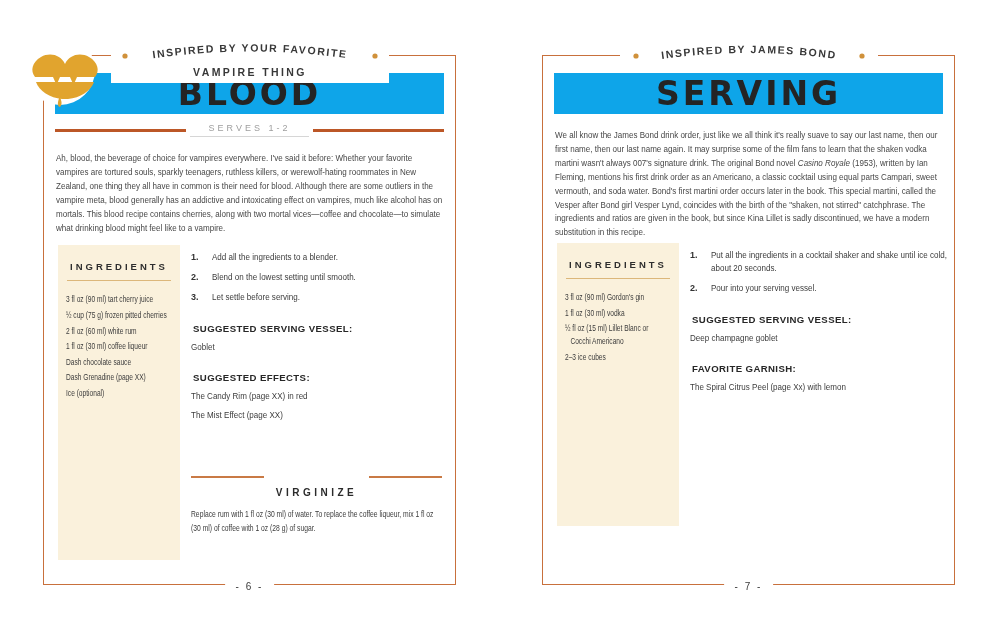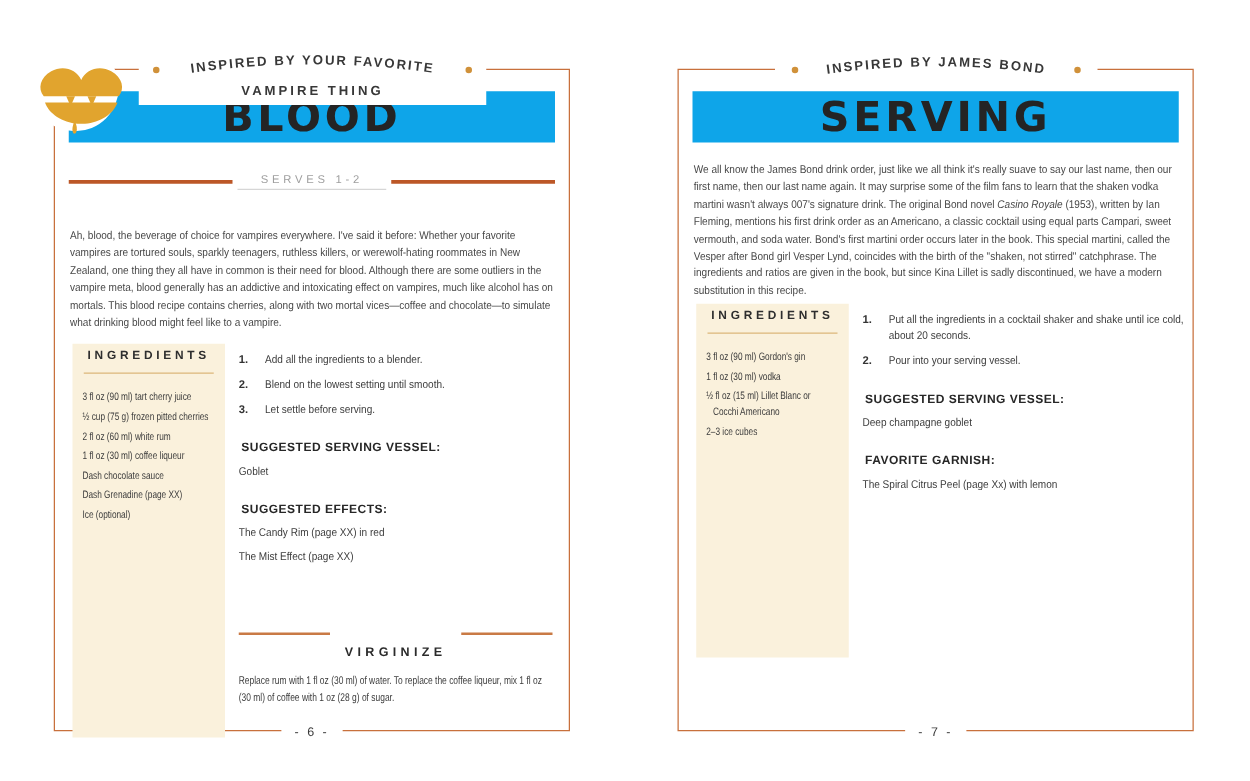--- a/index.html
+++ b/index.html
@@ -18,30 +18,30 @@
 
   
   .corner-mask { position:absolute; left:-19px; top:-21px; width:70px; height:70px; border-radius:50%; background:#fff; z-index:5; }
   .lips-wrap { position:absolute; left:-15px; top:-6px; width:72px; height:58px; z-index:6; }
 
   .banner { margin:17px 11px 0 11px; height:41px; background:#0ea5e9; display:flex; align-items:center; justify-content:center; position:relative; z-index:1; }
   .title { font-family:"DejaVu Sans", sans-serif; font-weight:bold; font-size:33px; letter-spacing:3px; color:#242424; line-height:1; }
 
   .serves-row { display:flex; align-items:center; margin:9px 11px 0 11px; }
   .serves-rule { flex:1; height:3px; background:#bc5727; }
-  .serves-text { font-size:9px; letter-spacing:3px; color:#9e9e9e; border-bottom:1px solid #d6d6d6; padding:0 19px 3px 19px; margin:15px 4px; white-space:nowrap; }
+  .serves-text { font-size:9px; letter-spacing:3px; color:#9e9e9e; border-bottom:1px solid #d6d6d6; padding:0 19px 3px 19px; margin:0 4px; white-space:nowrap; }
 
   .intro { margin:15px 11px 0 12px; font-size:9px; line-height:13.9px; color:#474747;
            width:437px; transform:scaleX(0.893); transform-origin:0 0; }
   .intro em { font-style:italic; }
 
   .cols { display:flex; margin:10px 0 0 14px; }
   .page-right .cols { margin-top:3px; }
 
-  .ing-box { width:122px; flex:none; background:#faf1dc; padding:4px 8px 10px 8px; }
+  .ing-box { width:122px; flex:none; background:#faf1dc; padding:16px 8px 10px 8px; }
   .page-left  .ing-box { height:315px; }
   .page-right .ing-box { height:283px; }
   .ing-title { text-align:center; font-size:9.5px; font-weight:bold; letter-spacing:3px; color:#2e2e2e; padding-bottom:8px; border-bottom:1px solid #dcb77a; margin:0 1px 12px 1px; }
   .ing-list { list-style:none; width:137px; transform:scaleX(0.77); transform-origin:0 0; }
   .ing-list li { font-size:8.6px; line-height:12.6px; color:#3c3c3c; padding-left:7px; text-indent:-7px; margin-bottom:3px; }
 
   .steps-col { flex:1; padding:6px 13px 0 11px; min-width:0; }
   .step { display:flex; margin-bottom:7px; font-size:9px; line-height:12.8px; color:#3c3c3c; }
   .step .num { width:21px; flex:none; font-weight:bold; color:#333; }
   .step .txt { flex:none; width:112%; transform:scaleX(0.893); transform-origin:0 0; }

